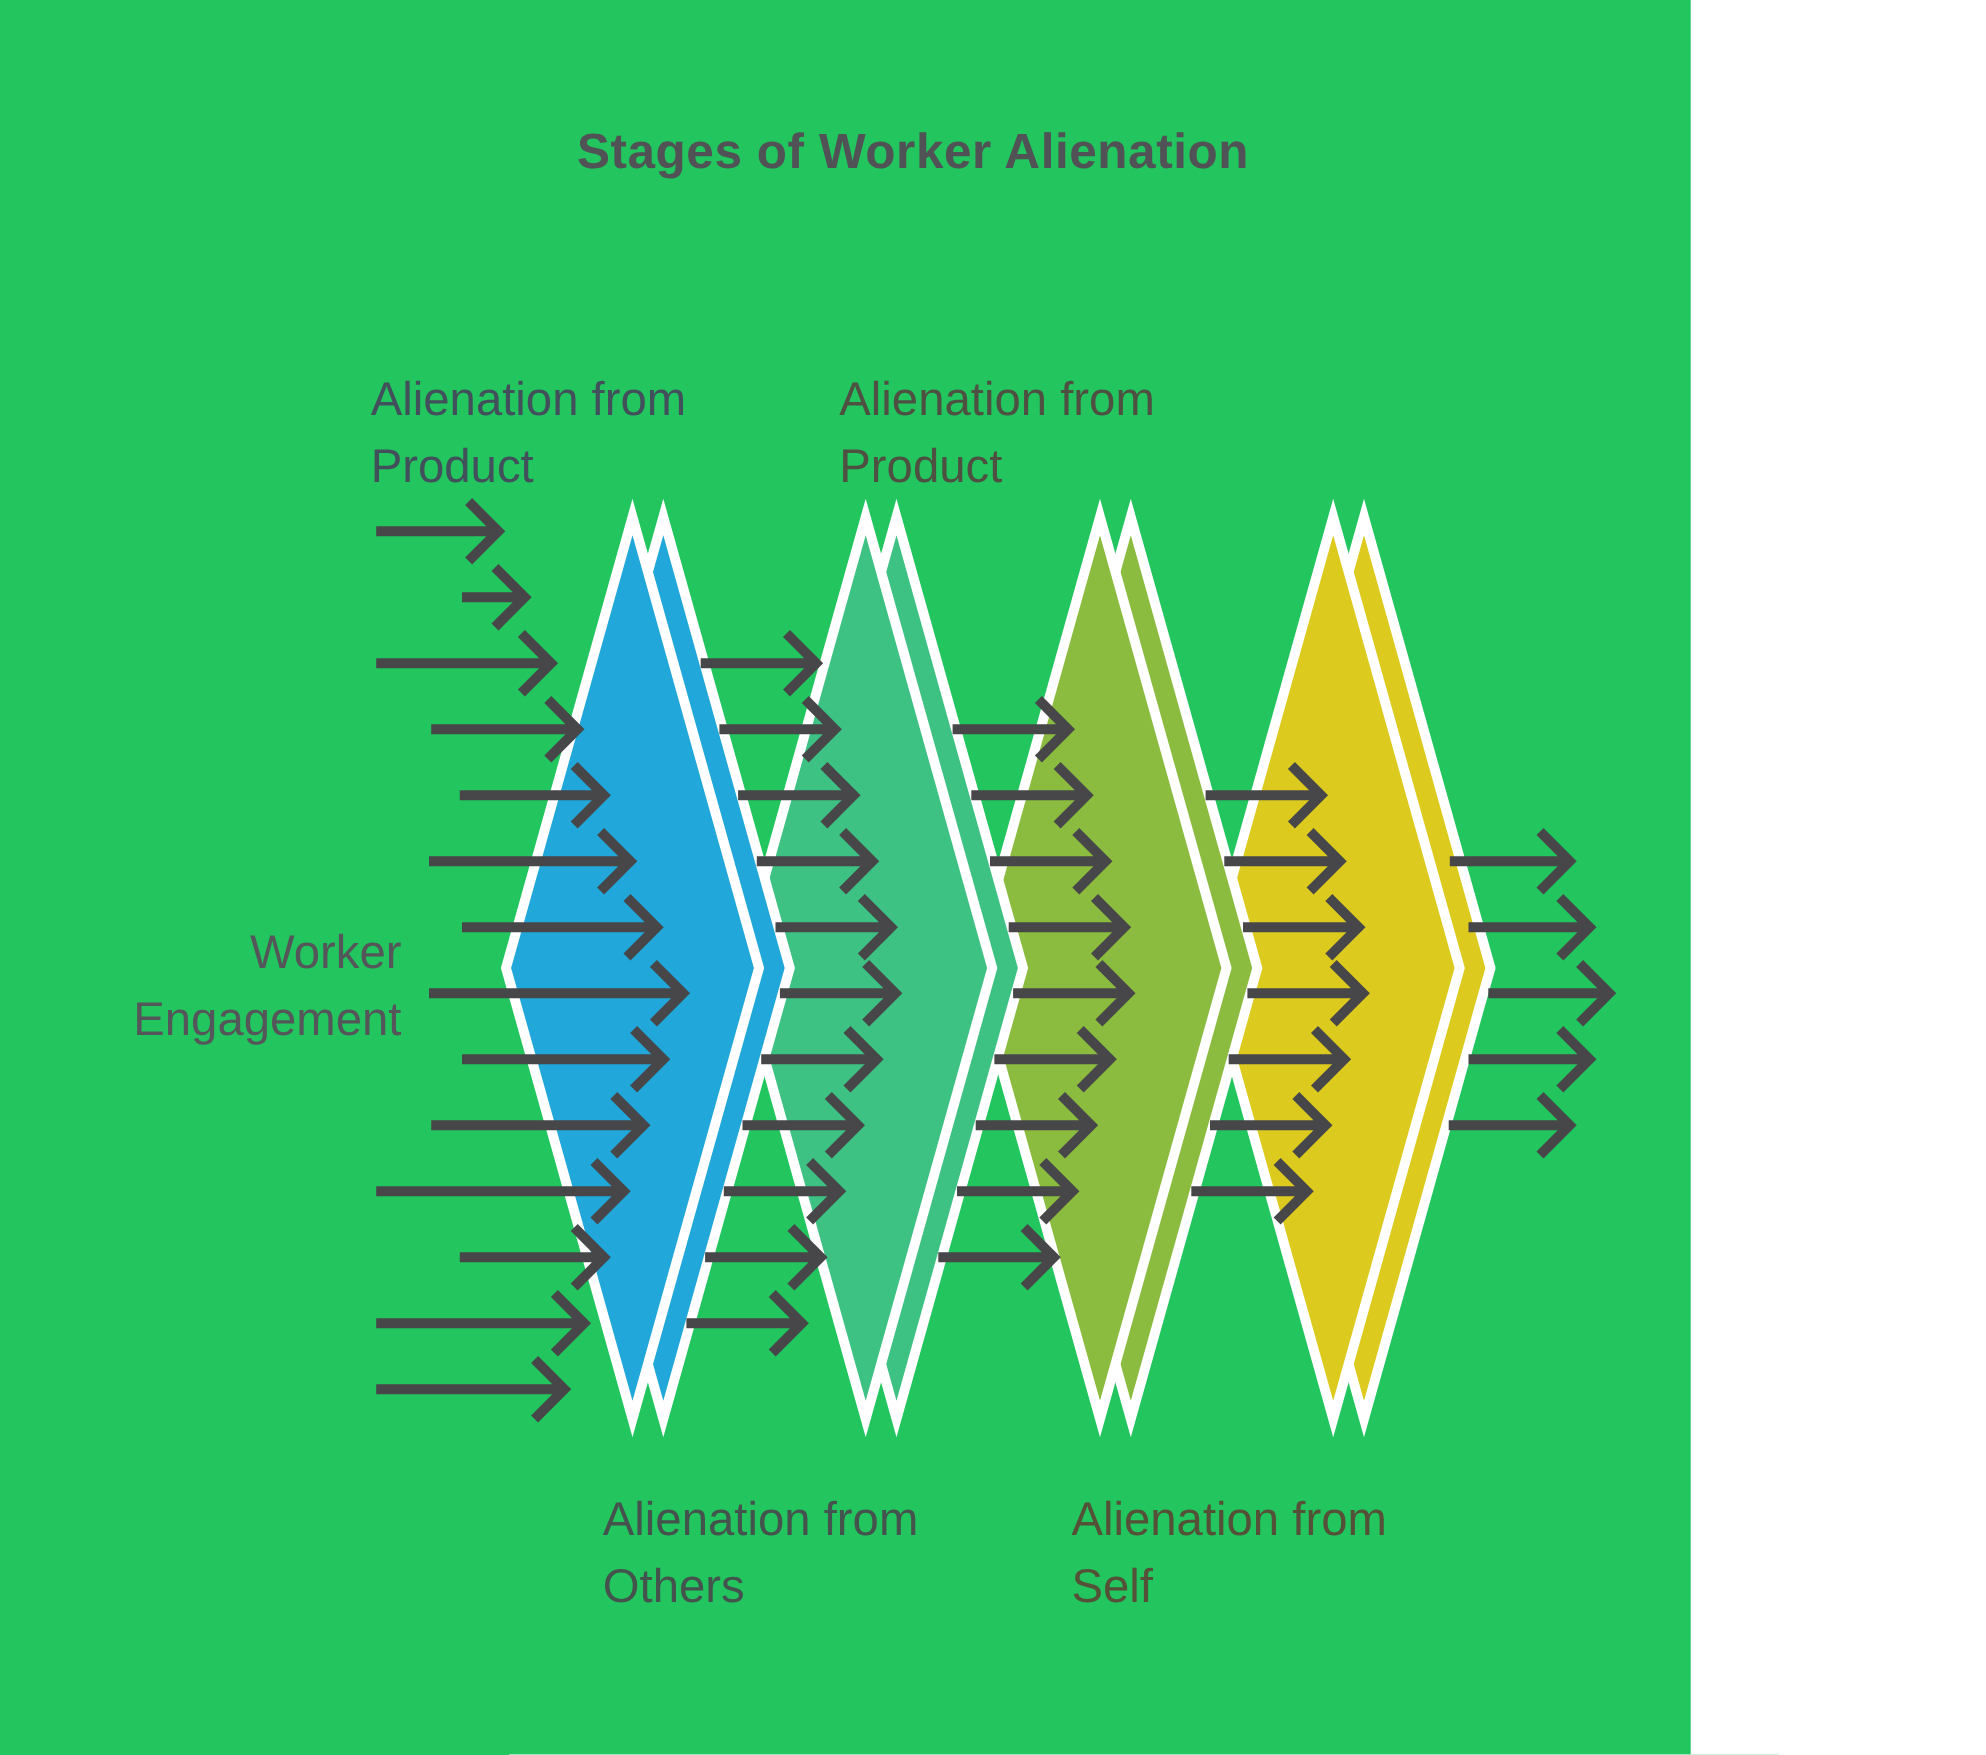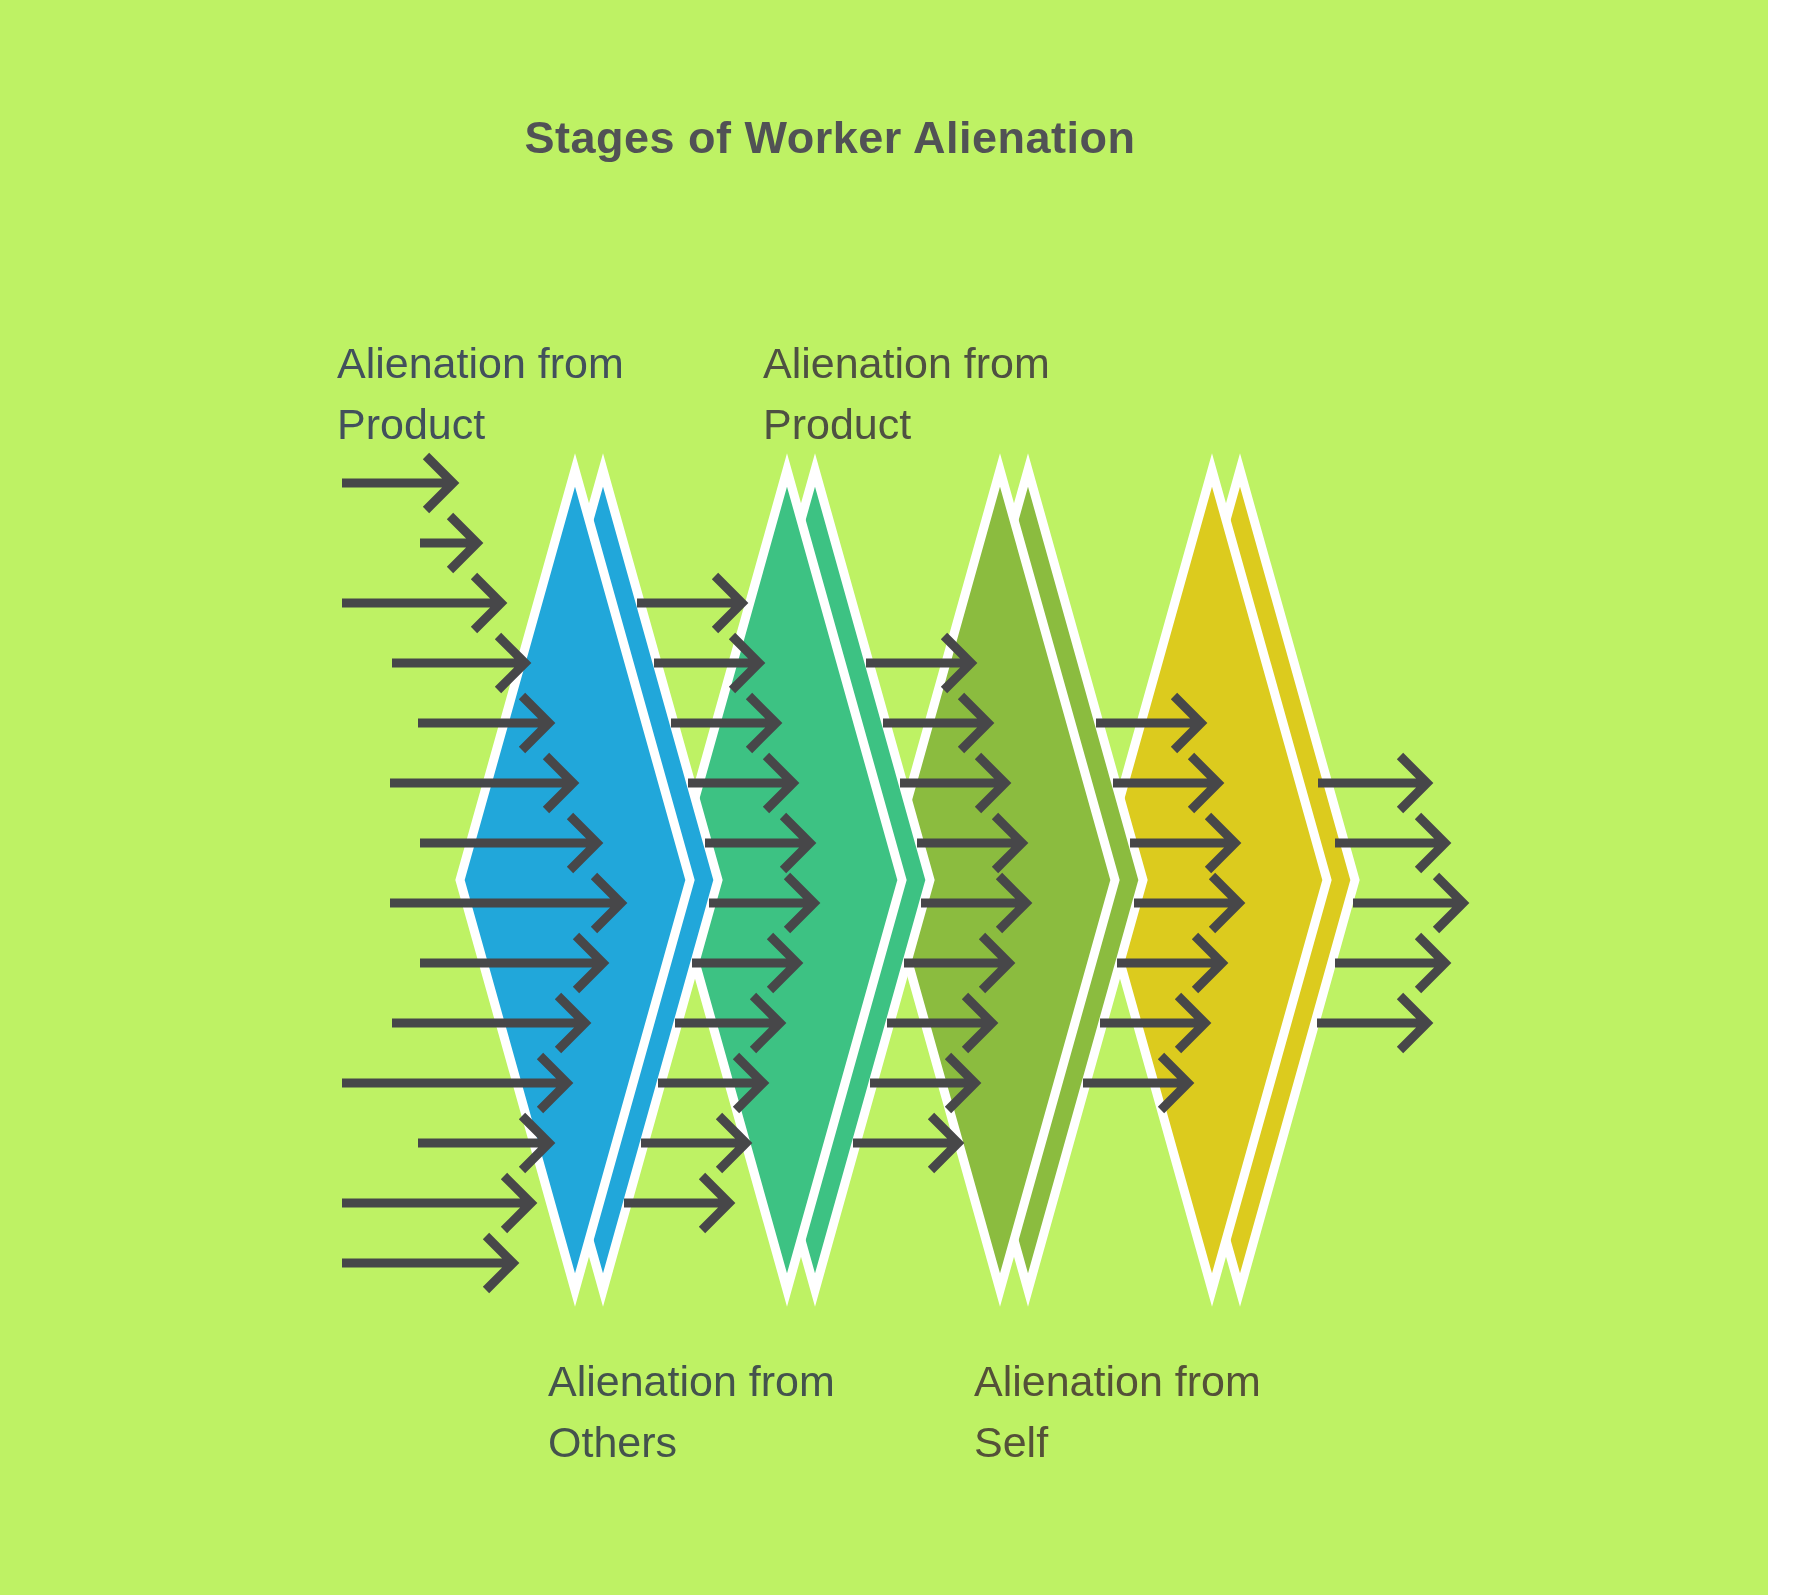--- a/index.html
+++ b/index.html
@@ -1,20 +1,20 @@
 <!DOCTYPE html>
 <html><head>
 <meta charset="utf-8">
 <style>
   html, body { margin: 0; padding: 0; background: #ffffff; }
   #stage {
     position: relative;
-    width: 1768px;
+    width: 1537px;
     height: 1595px;
-    background: #bef264;
+    background: #22c55e;
     overflow: hidden;
     font-family: "Liberation Sans", sans-serif;
   }
   #diagram-svg { position: absolute; left: 0; top: 0; }
   .lbl {
     position: absolute;
     font-size: 43px;
     line-height: 1.42;
     font-weight: 400;
     white-space: pre-line;
@@ -95,20 +95,21 @@
       <path d="M1083 1083 H1188 M1161 1056 L1188 1083 L1161 1110" fill="none" stroke="#474749" stroke-width="9" stroke-linejoin="miter" stroke-linecap="butt"></path>
       <path d="M1318 783 H1427 M1400 756 L1427 783 L1400 810" fill="none" stroke="#474749" stroke-width="9" stroke-linejoin="miter" stroke-linecap="butt"></path>
       <path d="M1335 843 H1445 M1418 816 L1445 843 L1418 870" fill="none" stroke="#474749" stroke-width="9" stroke-linejoin="miter" stroke-linecap="butt"></path>
       <path d="M1353 903 H1463 M1436 876 L1463 903 L1436 930" fill="none" stroke="#474749" stroke-width="9" stroke-linejoin="miter" stroke-linecap="butt"></path>
       <path d="M1335 963 H1445 M1418 936 L1445 963 L1418 990" fill="none" stroke="#474749" stroke-width="9" stroke-linejoin="miter" stroke-linecap="butt"></path>
       <path d="M1317 1023 H1427 M1400 996 L1427 1023 L1400 1050" fill="none" stroke="#474749" stroke-width="9" stroke-linejoin="miter" stroke-linecap="butt"></path>
     </svg>
 
   <div id="page-title">Stages of Worker Alienation</div>
 
+  <div id="label-worker" class="lbl"><span>Worker</span><br><span>Engagement</span></div>
 
 
   <div id="label-product" class="lbl center"><span>Alienation from</span><br><span>Product</span></div>
 
   <div id="label-others" class="lbl center"><span>Alienation from</span><br><span>Product</span></div>
 
   <div id="label-process" class="lbl center"><span>Alienation from</span><br><span>Others</span></div>
 
   <div id="label-self" class="lbl center"><span>Alienation from</span><br><span>Self</span></div>
 

